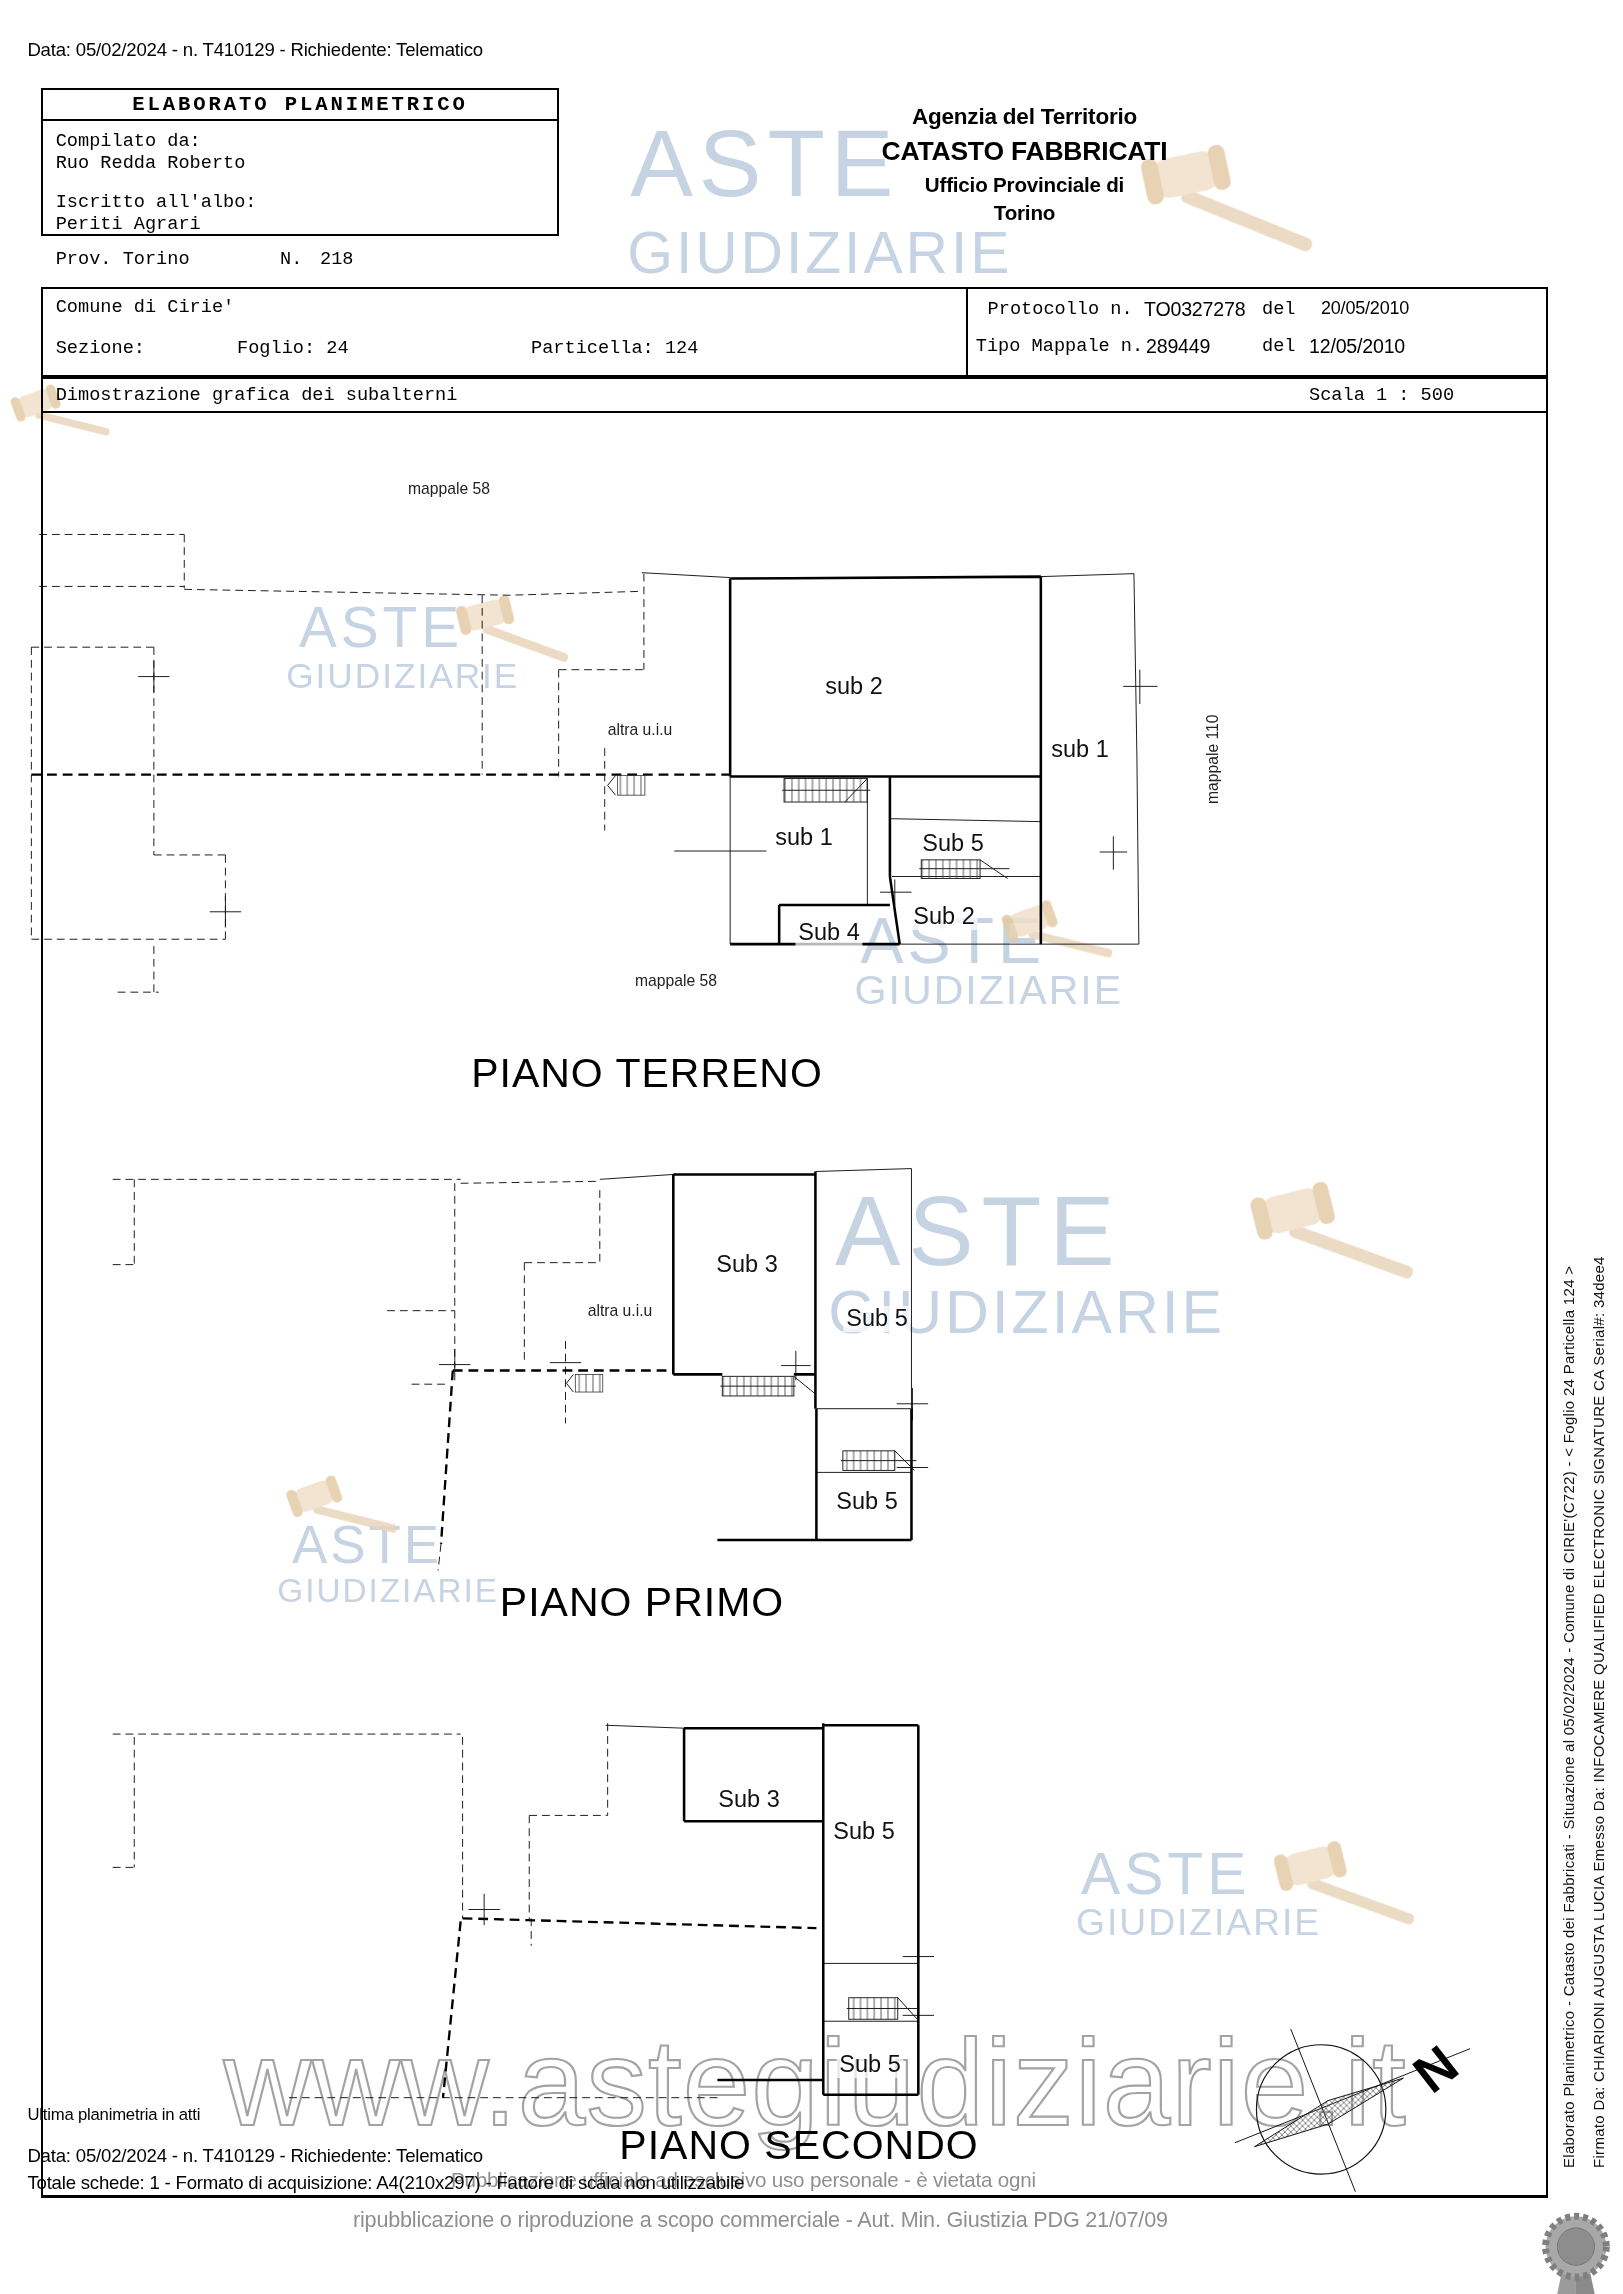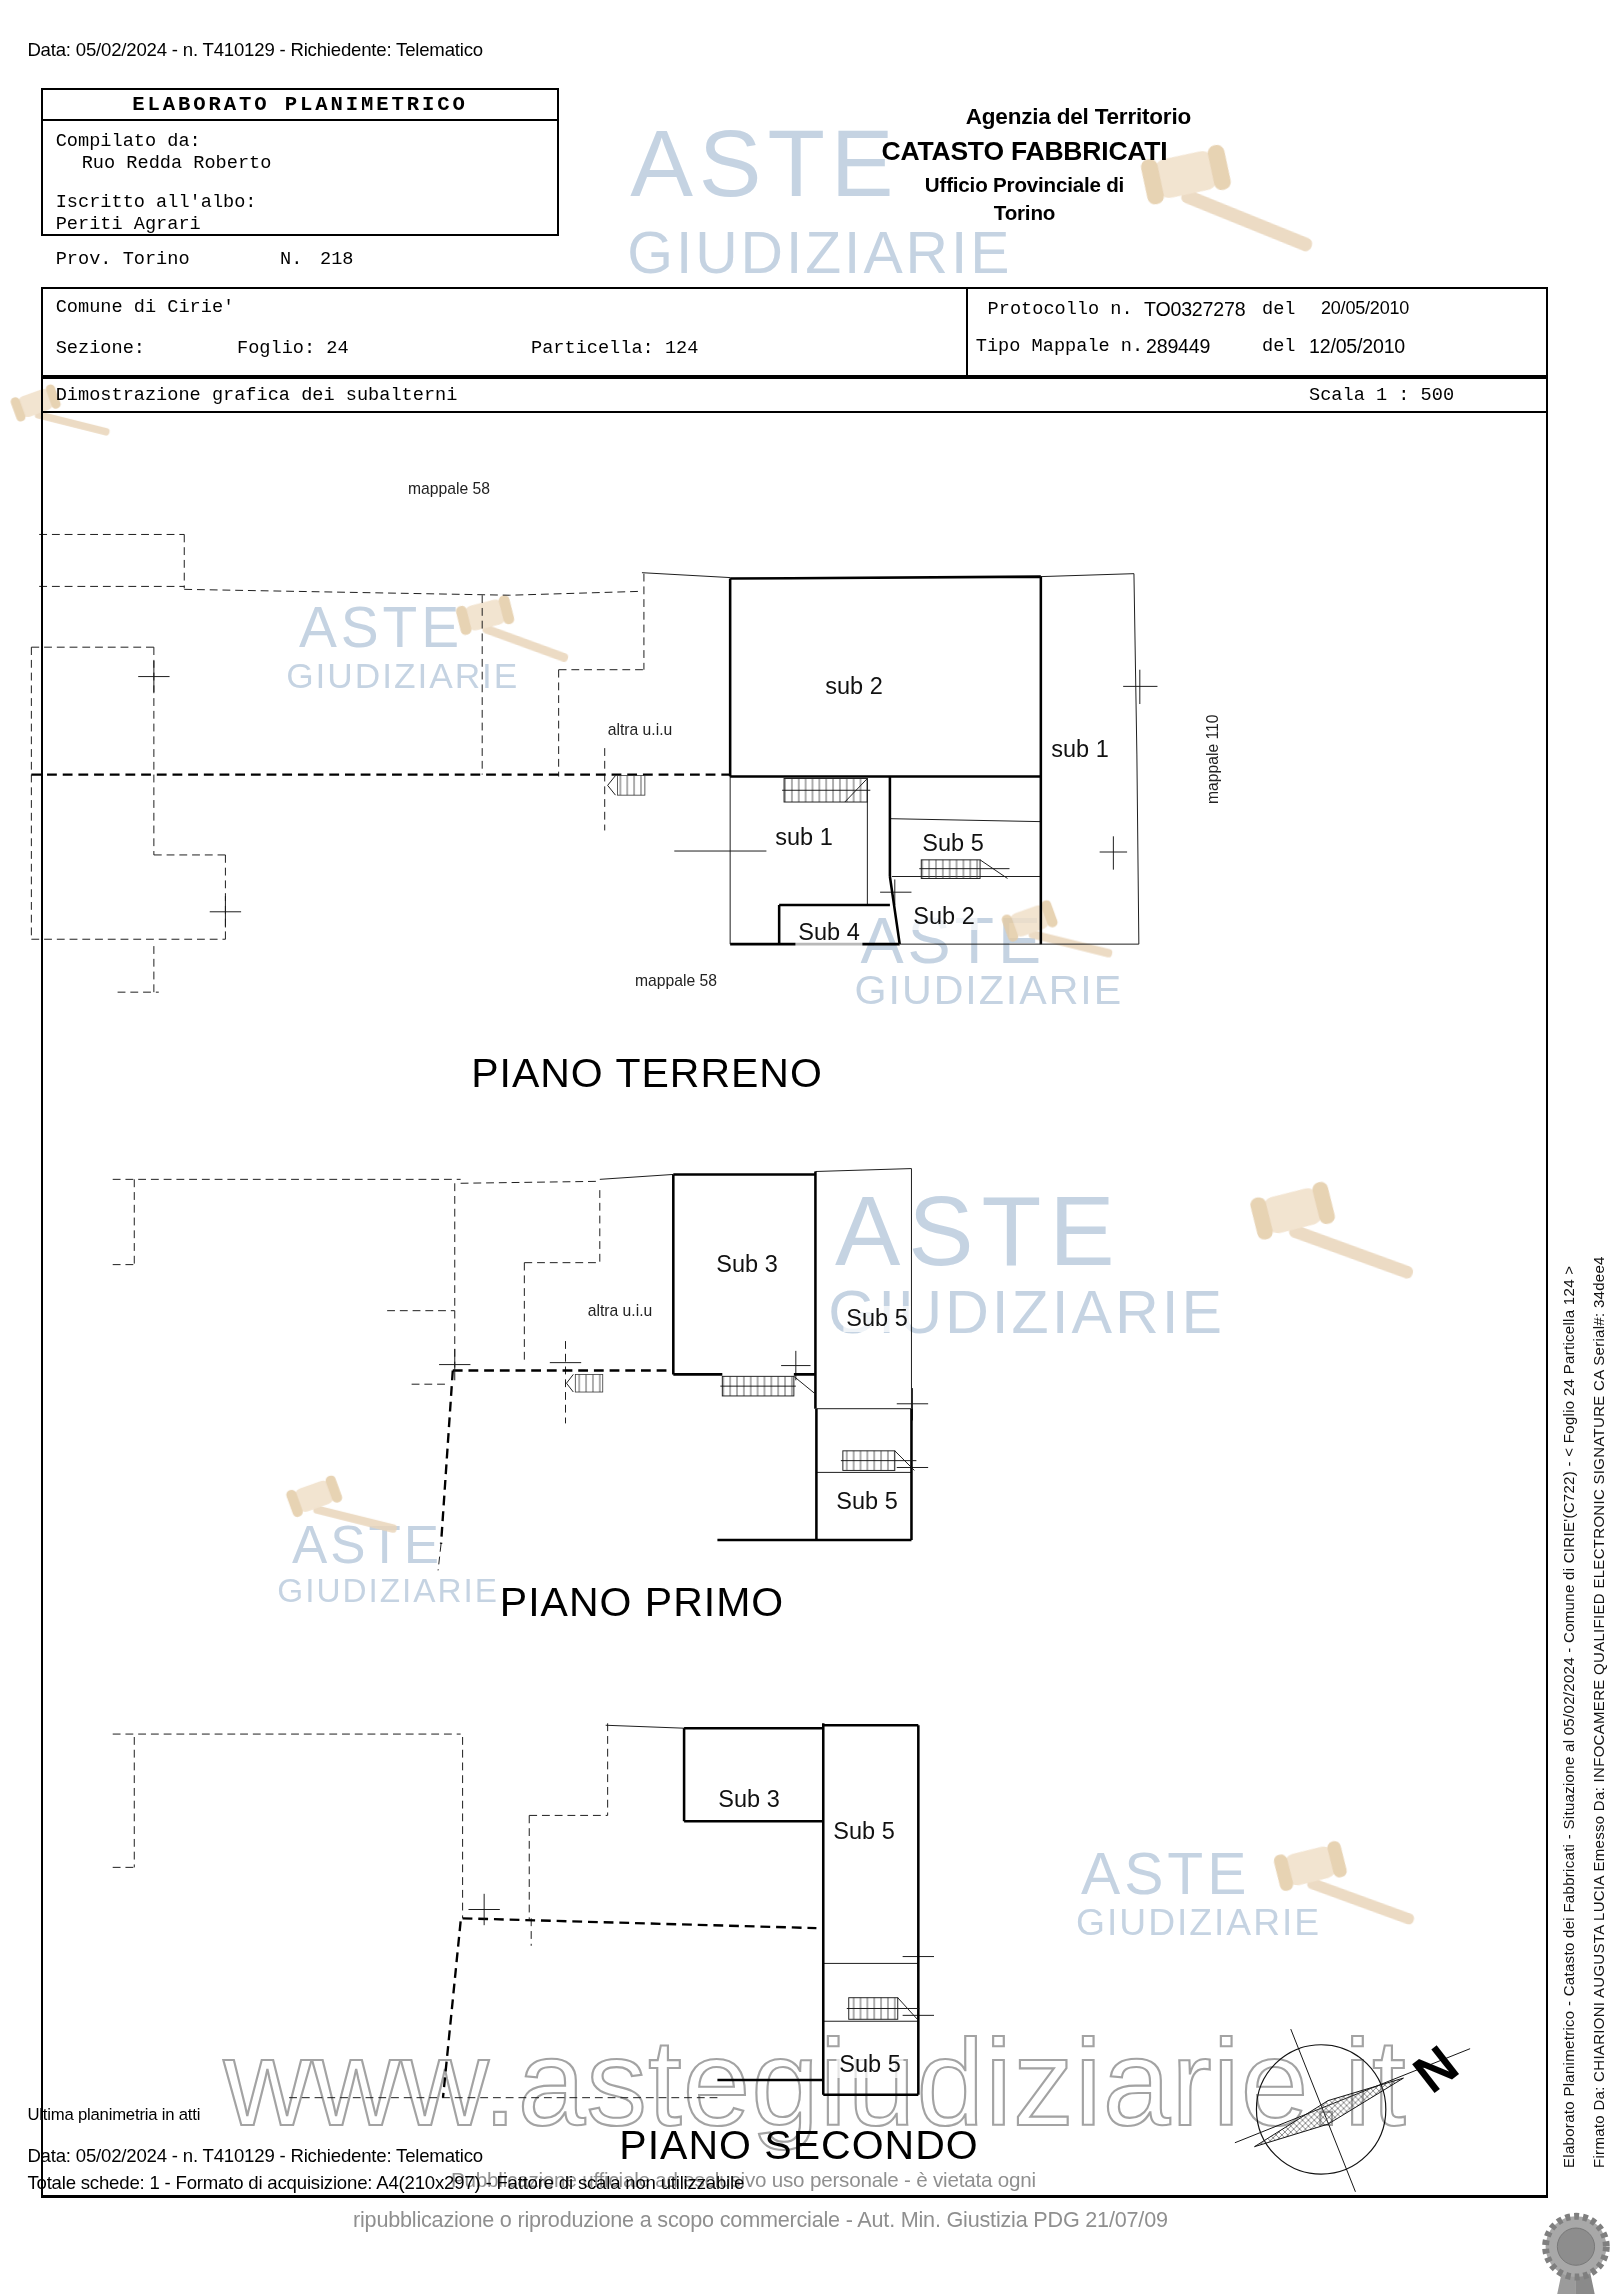--- a/index.html
+++ b/index.html
@@ -147,30 +147,30 @@
       <circle cx="42" cy="34" r="19" fill="#8d8d8d" stroke="#777" stroke-width="1"></circle>
     </g>
   </svg>
 
   <div class="abs sans" style="left:27.4px;top:39px;font-size:18.6px;">Data: 05/02/2024 - n. T410129 - Richiedente: Telematico</div>
 
   <div class="box" style="left:41px;top:88px;width:518px;height:148px;">
     <div class="mono" style="height:29px;border-bottom:2.9px solid #000;text-align:center;font-size:20.6px;font-weight:700;
                 letter-spacing:2.9px;line-height:29px;">ELABORATO PLANIMETRICO</div>
     <div class="abs mono" style="left:12.7px;top:41px;font-size:18.6px;">Compilato da:</div>
-    <div class="abs mono" style="left:12.7px;top:63px;font-size:18.6px;margin-left:26px;">Ruo Redda Roberto</div>
+    <div class="abs mono" style="left:12.7px;top:63px;font-size:18.6px;">Ruo Redda Roberto</div>
     <div class="abs mono" style="left:12.7px;top:102px;font-size:18.6px;">Iscritto all'albo:</div>
     <div class="abs mono" style="left:12.7px;top:124px;font-size:18.6px;">Periti Agrari</div>
     <div class="abs mono" style="left:12.7px;top:159px;font-size:18.6px;">Prov. Torino</div>
     <div class="abs mono" style="left:237px;top:159px;font-size:18.6px;">N.</div>
     <div class="abs mono" style="left:277px;top:159px;font-size:18.6px;">218</div>
   </div>
 
   <div class="abs" style="left:858px;top:104px;width:333px;text-align:center;">
-    <div class="sans" style="font-size:22.5px;font-weight:700;text-align:right;">Agenzia del Territorio</div>
+    <div class="sans" style="font-size:22.5px;font-weight:700;">Agenzia del Territorio</div>
     <div class="sans" style="font-size:26.5px;font-weight:700;margin-top:5.9px;">CATASTO FABBRICATI</div>
     <div class="sans" style="font-size:20.6px;font-weight:700;margin-top:5.9px;">Ufficio Provinciale di</div>
     <div class="sans" style="font-size:20.6px;font-weight:700;margin-top:3.9px;">Torino</div>
   </div>
 
   <div class="box" style="left:41px;top:287px;width:927px;height:90px;">
     <div class="abs mono" style="left:12.7px;top:7.8px;font-size:18.6px;">Comune di Cirie'</div>
     <div class="abs mono" style="left:12.7px;top:49px;font-size:18.6px;font-family:Liberation Mono, monospace;">Sezione:</div>
     <div class="abs mono" style="left:194px;top:49px;font-size:18.6px;">Foglio: 24</div>
     <div class="abs mono" style="left:488px;top:49px;font-size:18.6px;">Particella: 124</div>

